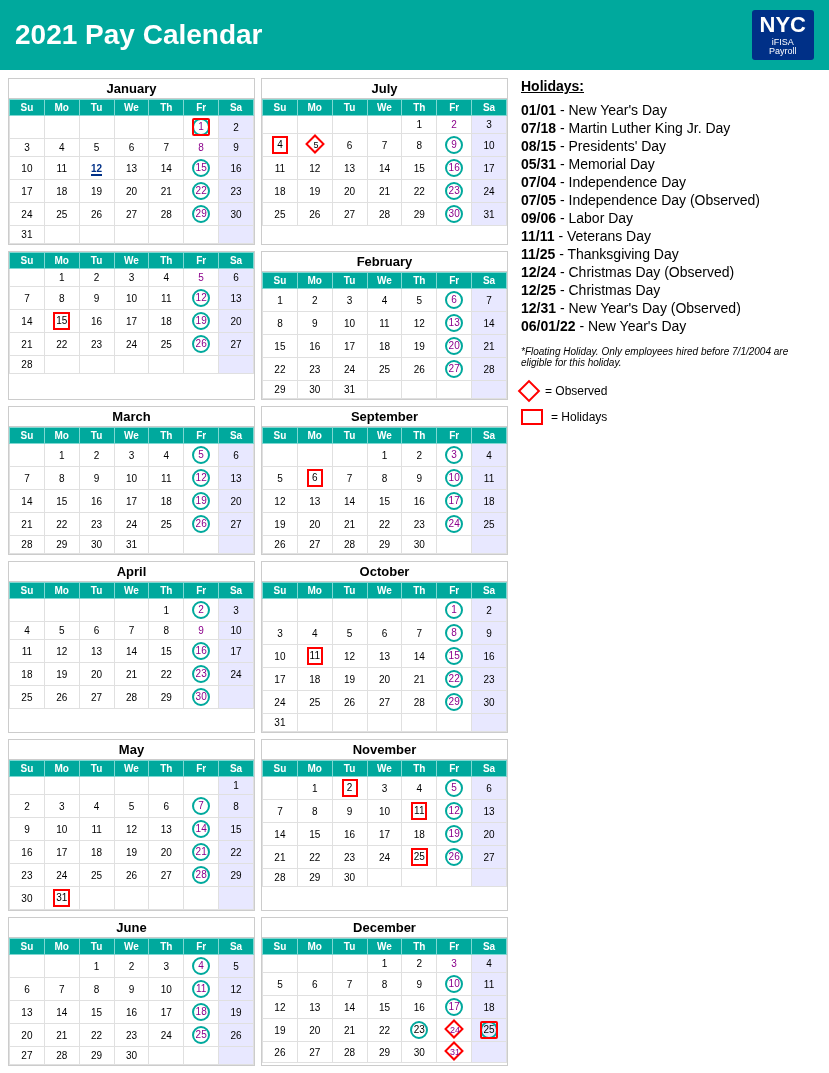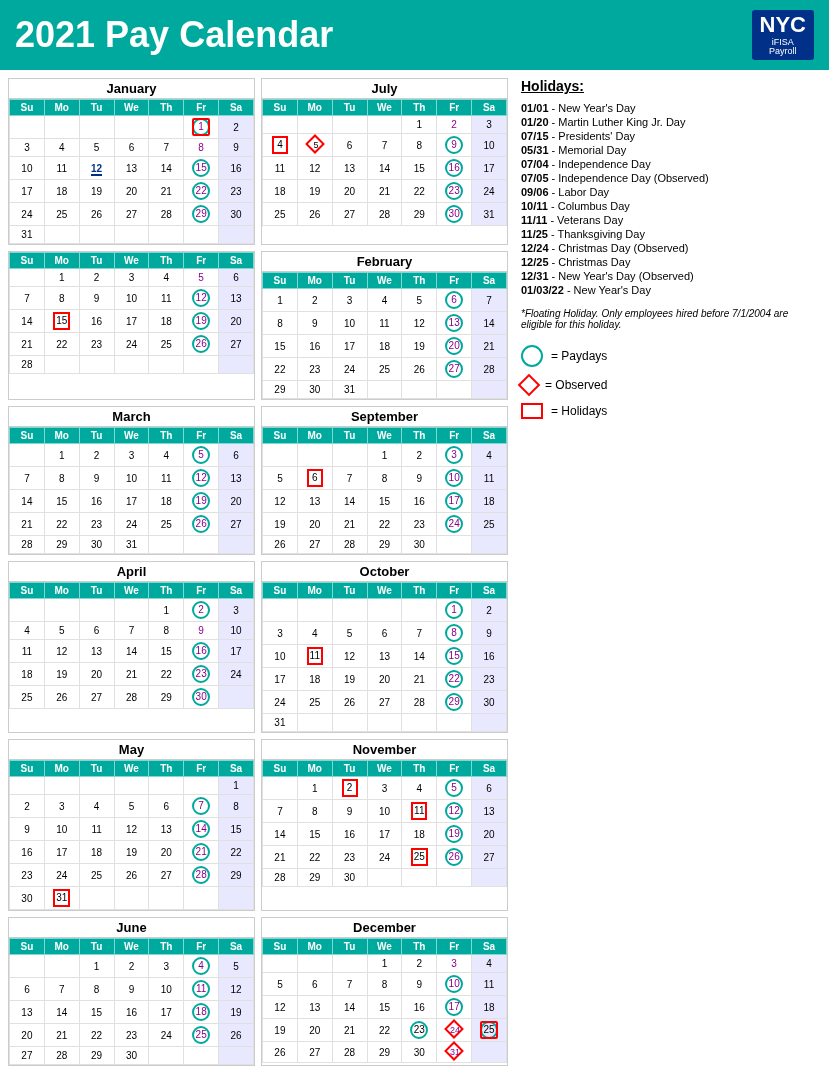--- a/index.html
+++ b/index.html
@@ -6,21 +6,21 @@
     body { font-family: Arial, sans-serif; background: #fff; width: 829px; }
 
     .header {
       background: #00a99d;
       color: white;
       padding: 10px 15px;
       display: flex;
       align-items: center;
       justify-content: space-between;
     }
-    .header-title { font-size: 36px; font-weight: bold; }
+    .header-title { font-size: 28px; font-weight: bold; }
     .nyc-logo {
       background: #003087;
       color: white;
       font-size: 22px;
       font-weight: 900;
       padding: 4px 8px;
       border-radius: 3px;
       line-height: 1;
     }
     .nyc-logo-sub { font-size: 9px; font-weight: normal; text-align: center; margin-top: 2px; }
@@ -96,21 +96,21 @@
       margin-bottom: 8px;
     }
 
     .holiday-list {
       list-style: none;
       margin-bottom: 12px;
     }
 
     .holiday-list li {
       margin-bottom: 2px;
-      font-size: 11px;
+      font-size: 14px;
     }
 
     .holiday-list li strong {
       font-weight: bold;
     }
 
     .floating-note {
       font-size: 10px;
       font-style: italic;
       margin-bottom: 15px;
@@ -974,40 +974,35 @@
           </table>
         </div>
       </div>
     </div>
 
   <div class="info-section">
     <div class="holidays-title">Holidays:</div>
     <ul class="holiday-list">
 
     <li><strong>01/01</strong> - New Year's Day</li>
-        <li><strong>01/20</strong> - Martin Luther King Jr. Day</li>
-        <li><strong>07/15</strong> - Presidents' Day</li>
+        <li><strong>07/18</strong> - Martin Luther King Jr. Day</li>
+        <li><strong>08/15</strong> - Presidents' Day</li>
         <li><strong>05/31</strong> - Memorial Day</li>
         <li><strong>07/04</strong> - Independence Day</li>
         <li><strong>07/05</strong> - Independence Day (Observed)</li>
         <li><strong>09/06</strong> - Labor Day</li>
-        <li><strong>10/11</strong> - Columbus Day</li>
         <li><strong>11/11</strong> - Veterans Day</li>
         <li><strong>11/25</strong> - Thanksgiving Day</li>
         <li><strong>12/24</strong> - Christmas Day (Observed)</li>
         <li><strong>12/25</strong> - Christmas Day</li>
         <li><strong>12/31</strong> - New Year's Day (Observed)</li>
-        <li><strong>01/03/22</strong> - New Year's Day</li>
+        <li><strong>06/01/22</strong> - New Year's Day</li>
       </ul>
     <div class="floating-note">*Floating Holiday. Only employees hired before 7/1/2004 are eligible for this holiday.</div>
     <div class="legend">
-      <div class="legend-item">
-        <div class="legend-circle"></div>
-        <span>= Paydays</span>
-      </div>
       <div class="legend-item">
         <div class="legend-diamond"></div>
         <span>= Observed</span>
       </div>
       <div class="legend-item">
         <div class="legend-hbox"></div>
         <span>= Holidays</span>
       </div>
     </div>
   </div>

